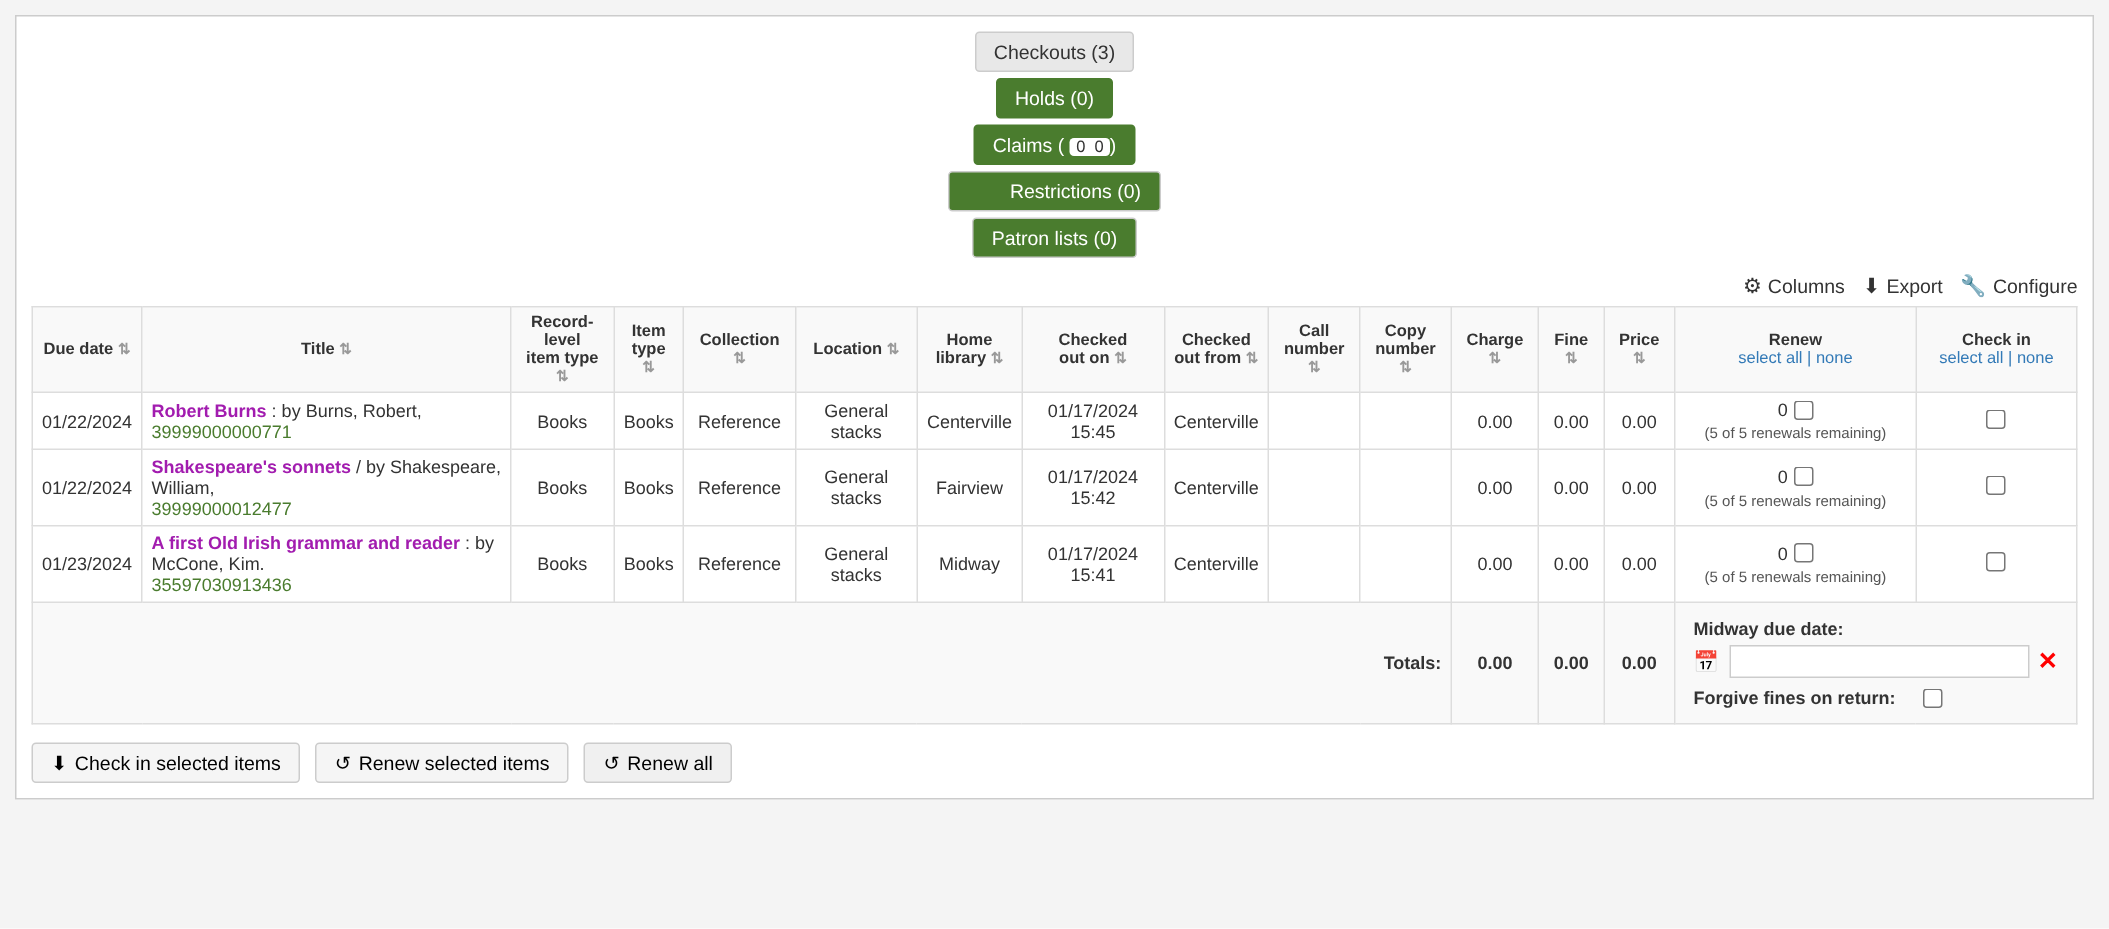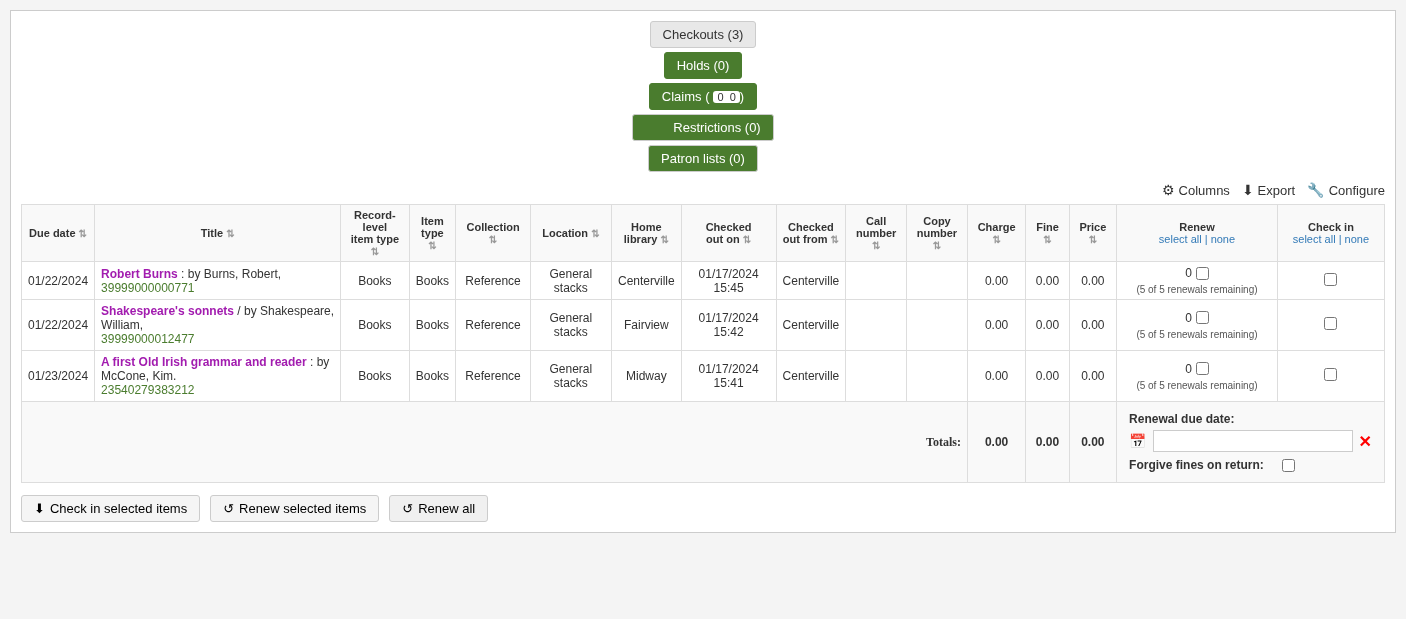--- a/index.html
+++ b/index.html
@@ -242,21 +242,21 @@
         <td>
           <input type="checkbox" style="">
         </td>
       </tr>
 
       <tr>
         <td>01/23/2024</td>
         <td class="left">
           <a class="title-link">A first Old Irish grammar and reader</a>
           <span> : by McCone, Kim.</span><br>
-          <a class="barcode-link">23540279383212</a>
+          <a class="barcode-link">35597030913436</a>
         </td>
         <td>Books</td>
         <td>Books</td>
         <td>Reference</td>
         <td>General stacks</td>
         <td>Midway</td>
         <td>01/17/2024 15:41</td>
         <td>Centerville</td>
         <td></td>
         <td></td>
@@ -271,27 +271,27 @@
             </div>
             <div class="renew-small">(5 of 5 renewals remaining)</div>
           </div>
         </td>
         <td>
           <input type="checkbox" style="">
         </td>
       </tr>
 
       <tr class="totals-row">
-        <td colspan="11" style="text-align:right;font-family:Liberation Serif, serif;">Totals:</td>
+        <td colspan="11" style="text-align:right;">Totals:</td>
         <td>0.00</td>
         <td>0.00</td>
         <td>0.00</td>
         <td colspan="2">
           <div class="renewal-section">
-            <div class="renewal-label">Renewal due date:</div>
+            <div class="renewal-label">Midway due date:</div>
             <div class="renewal-input-row">
               <span style="font-size:14px;">📅</span>
               <input type="text" class="renewal-input" value="" style="">
               <span class="renewal-clear">✕</span>
             </div>
             <div class="forgive-row">
               <span>Forgive fines on return:</span>
               <input type="checkbox" style="">
             </div>
           </div>

